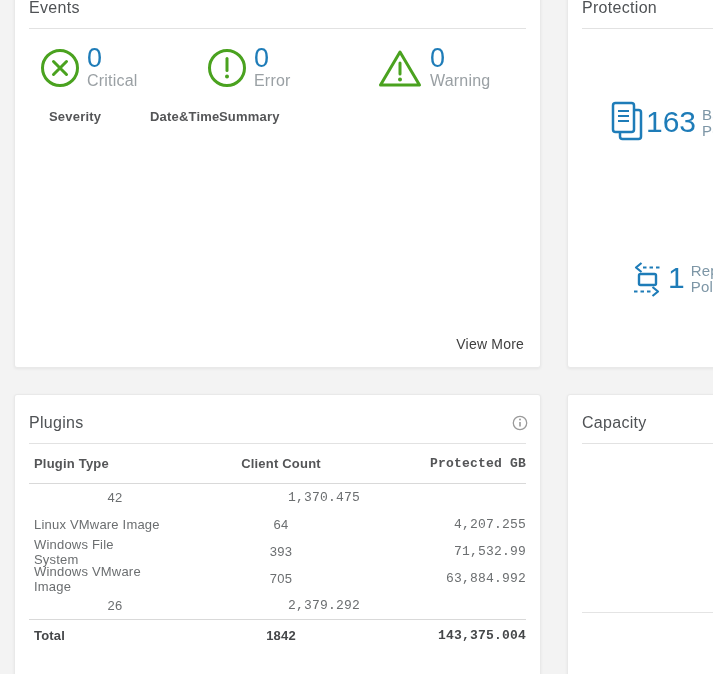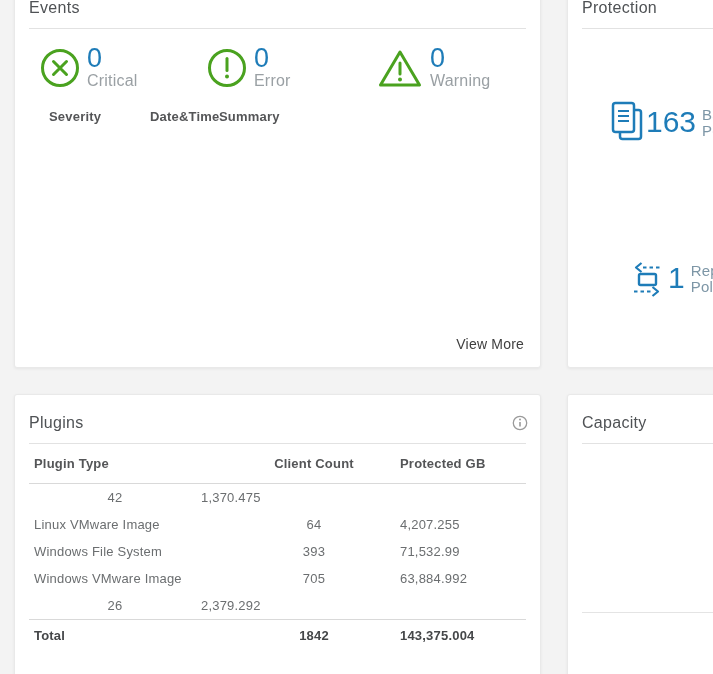--- a/index.html
+++ b/index.html
@@ -87,22 +87,22 @@
   .prot-label { margin-left: 6px; font-size: 15px; line-height: 16px; color: #7d96a6; letter-spacing: 0.2px; }
   .prot-item-1 .prot-label { padding-top: 6px; }
   .prot-item-2 .prot-label { padding-top: 2px; }
 
   
   .tbl { position: absolute; left: 14px; right: 14px; top: 49px; }
   .tbl-row { display: flex; align-items: center; }
   .tbl-head { height: 40px; border-bottom: 1px solid #d9d9d9; font-weight: 700; color: #545557; }
   .tbl-row > .c1 { flex: 1 1 auto; text-align: left; padding-left: 5px; }
   .tbl-row > .c2 { flex: 0 0 172px; text-align: center; }
-  .tbl-row > .c3 { flex: 0 0 126px; text-align: left; }
-  .tbl-row { font-size: 13px; letter-spacing: 0.2px; }
+  .tbl-row > .c3 { flex: 0 0 126px; text-align: right; font-family: Liberation Mono, monospace; }
+  .tbl-row { font-size: 13px; letter-spacing: 0.2px; gap: 33px; }
   .tbl-body .tbl-row { height: 27px; color: #6b6e70; }
   .tbl-total { height: 32px; border-top: 1px solid #d9d9d9; font-weight: 700; color: #454749; }
 
   
   .cap-divider {
     position: absolute;
     left: 14px;
     right: 14px;
     top: 217px;
     border-top: 1px solid #e4e4e4;

